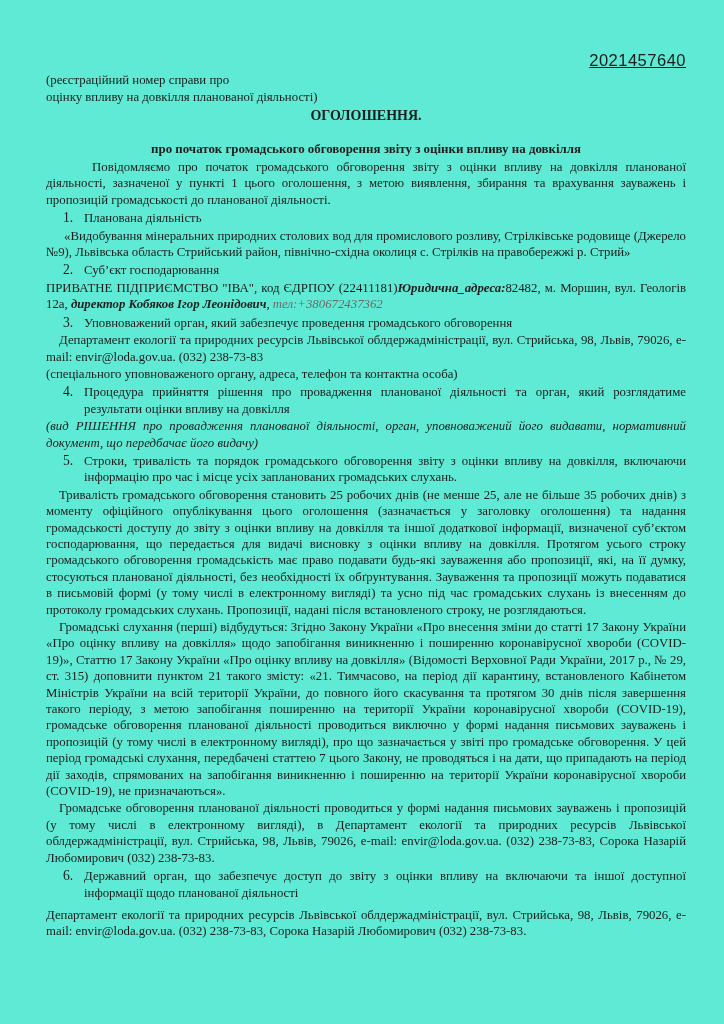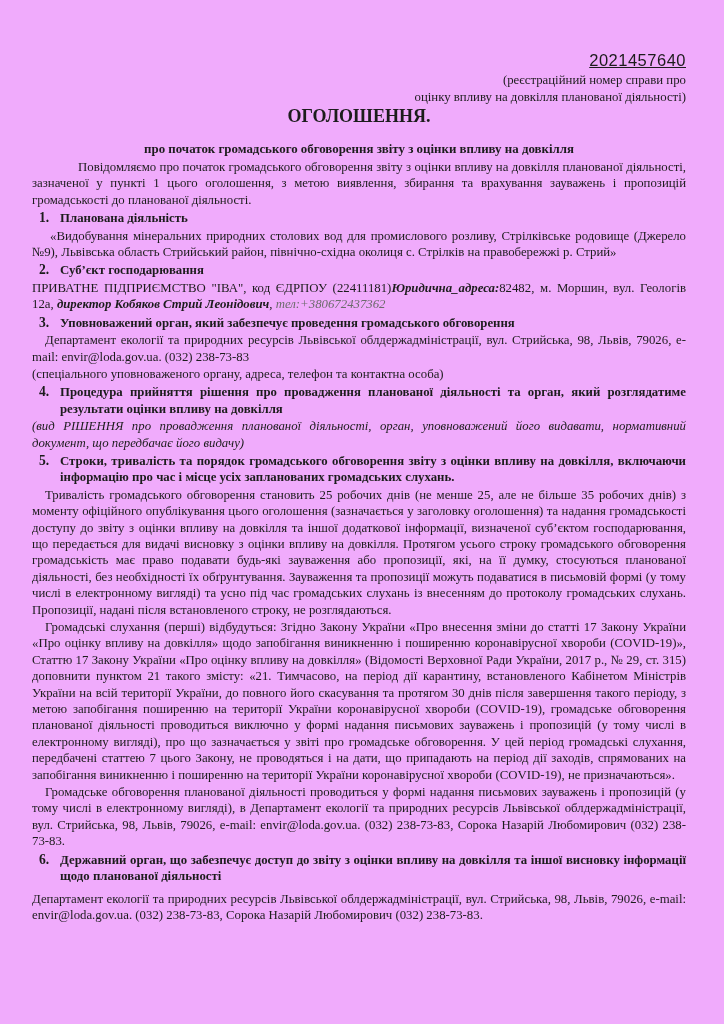--- a/index.html
+++ b/index.html
@@ -1,48 +1,48 @@
 <!DOCTYPE html>
 <html lang="uk"><head>
 <meta charset="utf-8">
 <style>
   html,body{margin:0;padding:0;background:#e9e9e9;}
   .page{
     position:relative;
     width:724px;height:1024px;
     margin:0 auto;
-    background:#f0abfc;
+    background:#5eead4;
     box-sizing:border-box;
-    padding:50px 38px 0 32px;
+    padding:50px 38px 0 46px;
     font-family:"Liberation Serif","DejaVu Serif",serif;
     color:#1c1c1c;
     font-size:12.8px;
     line-height:16.4px;
     overflow:hidden;
   }
   .reg-block{text-align:right;margin:0 0 2px 0;}
   .reg-number{
     display:inline-block;
     font-family:"Liberation Sans","DejaVu Sans",sans-serif;
     font-size:16.5px;
     line-height:20px;
     text-decoration:underline;
     letter-spacing:.5px;
   }
-  .reg-caption{text-align:right;margin:0;font-size:12.8px;}
-  .doc-title{text-align:center;font-weight:bold;margin:3px 0 0 0;font-size:18px;}
+  .reg-caption{text-align:left;margin:0;font-size:12.8px;}
+  .doc-title{text-align:center;font-weight:bold;margin:3px 0 0 0;font-size:14px;}
   .doc-subtitle{text-align:center;font-weight:bold;margin:16px 0 2px 0;font-size:12.9px;}
   p{margin:0 0 1px 0;text-align:justify;}
   .p-indent-lg{text-indent:46px;}
   .p-indent-md{text-indent:18px;}
   .p-indent-sm{text-indent:13px;}
   .p-none{text-indent:0;}
   .sec-heading{
-    font-weight:bold;
-    margin:2px 0 1px 7px;
+    font-weight:normal;
+    margin:2px 0 1px 17px;
     padding-left:21px;
     text-indent:-21px;
     text-align:justify;
   }
   .sec-heading .sec-num{display:inline-block;width:21px;text-indent:0;font-size:13.6px;}
   .italic-note{font-style:italic;}
   .addr-label{font-style:italic;font-weight:bold;}
   .director{font-style:italic;font-weight:bold;}
   .phone-muted{font-style:italic;color:#6b6b6b;}
   .caption-line{text-indent:0;}
@@ -61,30 +61,30 @@
 
   <p class="doc-title">ОГОЛОШЕННЯ.</p>
   <p class="doc-subtitle">про початок громадського обговорення звіту з оцінки впливу на довкілля</p>
 
   <p class="p-indent-lg">Повідомляємо про початок громадського обговорення звіту з оцінки впливу на довкілля планованої діяльності, зазначеної у пункті 1 цього оголошення, з метою виявлення, збирання та врахування зауважень і пропозицій громадськості до планованої діяльності.</p>
 
   <p class="sec-heading"><span class="sec-num">1.</span><span>Планована діяльність</span></p>
   <p class="p-indent-md">«Видобування мінеральних природних столових вод для промислового розливу, Стрілківське родовище (Джерело №9), Львівська область Стрийський район, північно-східна околиця с. Стрілків на правобережжі р. Стрий»</p>
 
   <p class="sec-heading"><span class="sec-num">2.</span><span>Суб’єкт господарювання</span></p>
-  <p class="p-none"><span>ПРИВАТНЕ ПІДПРИЄМСТВО "ІВА", код ЄДРПОУ (22411181)</span><span class="addr-label">Юридична_адреса:</span><span>82482, м. Моршин, вул. Геологів 12а, </span><span class="director">директор Кобяков Стрий Леонідович</span><span>, </span><span class="phone-muted">тел:+380672437362</span></p>
+  <p class="p-none"><span>ПРИВАТНЕ ПІДПРИЄМСТВО "ІВА", код ЄДРПОУ (22411181)</span><span class="addr-label">Юридична_адреса:</span><span>82482, м. Моршин, вул. Геологів 12а, </span><span class="director">директор Кобяков Ігор Леонідович</span><span>, </span><span class="phone-muted">тел:+380672437362</span></p>
 
   <p class="sec-heading"><span class="sec-num">3.</span><span>Уповноважений орган, який забезпечує проведення громадського обговорення</span></p>
   <p class="p-indent-sm">Департамент екології та природних ресурсів Львівської облдержадміністрації, вул. Стрийська, 98, Львів, 79026, e-mail: envir@loda.gov.ua. (032) 238-73-83</p>
   <p class="caption-line">(спеціального уповноваженого органу, адреса, телефон та контактна особа)</p>
 
   <p class="sec-heading"><span class="sec-num">4.</span><span>Процедура прийняття рішення про провадження планованої діяльності та орган, який розглядатиме результати оцінки впливу на довкілля</span></p>
   <p class="italic-note">(вид РІШЕННЯ про провадження планованої діяльності, орган, уповноважений його видавати, нормативний документ, що передбачає його видачу)</p>
 
   <p class="sec-heading"><span class="sec-num">5.</span><span>Строки, тривалість та порядок громадського обговорення звіту з оцінки впливу на довкілля, включаючи інформацію про час і місце усіх запланованих громадських слухань.</span></p>
   <p class="p-indent-sm">Тривалість громадського обговорення становить 25 робочих днів (не менше 25, але не більше 35 робочих днів) з моменту офіційного опублікування цього оголошення (зазначається у заголовку оголошення) та надання громадськості доступу до звіту з оцінки впливу на довкілля та іншої додаткової інформації, визначеної суб’єктом господарювання, що передається для видачі висновку з оцінки впливу на довкілля. Протягом усього строку громадського обговорення громадськість має право подавати будь-які зауваження або пропозиції, які, на її думку, стосуються планованої діяльності, без необхідності їх обґрунтування. Зауваження та пропозиції можуть подаватися в письмовій формі (у тому числі в електронному вигляді) та усно під час громадських слухань із внесенням до протоколу громадських слухань. Пропозиції, надані після встановленого строку, не розглядаються.</p>
   <p class="p-indent-sm">Громадські слухання (перші) відбудуться: Згідно Закону України «Про внесення зміни до статті 17 Закону України «Про оцінку впливу на довкілля» щодо запобігання виникненню і поширенню коронавірусної хвороби (COVID-19)», Статтю 17 Закону України «Про оцінку впливу на довкілля» (Відомості Верховної Ради України, 2017 р., № 29, ст. 315) доповнити пунктом 21 такого змісту: «21. Тимчасово, на період дії карантину, встановленого Кабінетом Міністрів України на всій території України, до повного його скасування та протягом 30 днів після завершення такого періоду, з метою запобігання поширенню на території України коронавірусної хвороби (COVID-19), громадське обговорення планованої діяльності проводиться виключно у формі надання письмових зауважень і пропозицій (у тому числі в електронному вигляді), про що зазначається у звіті про громадське обговорення. У цей період громадські слухання, передбачені статтею 7 цього Закону, не проводяться і на дати, що припадають на період дії заходів, спрямованих на запобігання виникненню і поширенню на території України коронавірусної хвороби (COVID-19), не призначаються».</p>
   <p class="p-indent-sm">Громадське обговорення планованої діяльності проводиться у формі надання письмових зауважень і пропозицій (у тому числі в електронному вигляді), в Департамент екології та природних ресурсів Львівської облдержадміністрації, вул. Стрийська, 98, Львів, 79026, e-mail: envir@loda.gov.ua. (032) 238-73-83, Сорока Назарій Любомирович (032) 238-73-83.</p>
 
-  <p class="sec-heading"><span class="sec-num">6.</span><span>Державний орган, що забезпечує доступ до звіту з оцінки впливу на довкілля та іншої висновку інформації щодо планованої діяльності</span></p>
+  <p class="sec-heading"><span class="sec-num">6.</span><span>Державний орган, що забезпечує доступ до звіту з оцінки впливу на включаючи та іншої доступної інформації щодо планованої діяльності</span></p>
   <p class="p-none gap-top">Департамент екології та природних ресурсів Львівської облдержадміністрації, вул. Стрийська, 98, Львів, 79026, e-mail: envir@loda.gov.ua. (032) 238-73-83, Сорока Назарій Любомирович (032) 238-73-83.</p>
 
 </div>
 
 </body></html>

